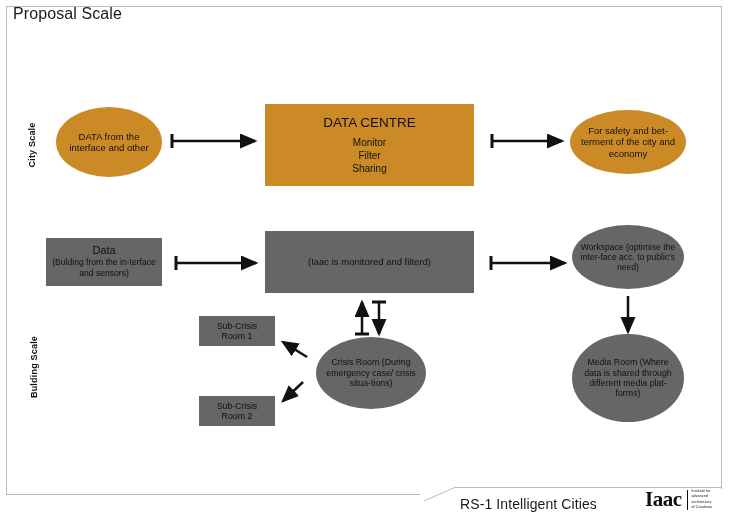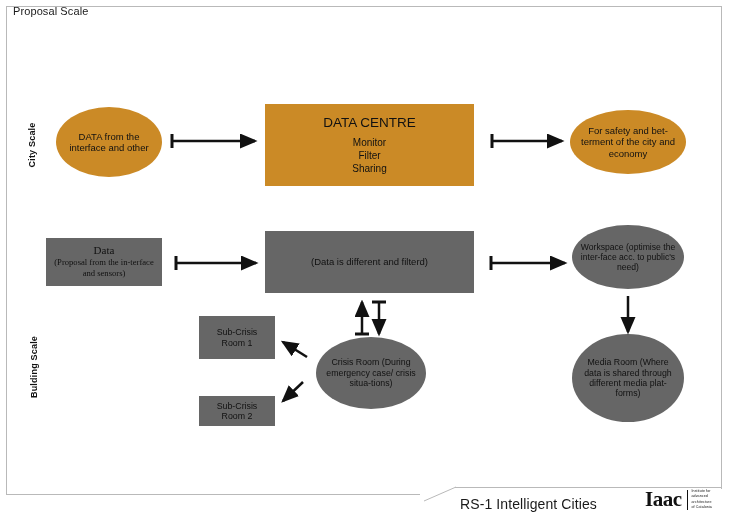--- a/index.html
+++ b/index.html
@@ -52,21 +52,21 @@
     width: 267px;
     height: 1px;
     background: #b9b9b9;
   }
 
   
   .doc-title {
     position: absolute;
     left: 13px;
     top: 5px;
-    font-size: 11px;
+    font-size: 16px;
     color: #1a1a1a;
     letter-spacing: 0.1px;
   }
 
   
   .vlabel {
     position: absolute;
     font-size: 9px;
     font-weight: bold;
     color: #111111;
@@ -97,33 +97,33 @@
   .node .ttl { display: block; }
   .node .sub { display: block; }
 
   
   #node-data-src     { left: 56px;  top: 107px; width: 106px; height: 70px;  font-size: 9.5px; justify-content: center; }
   #node-data-centre  { left: 265px; top: 104px; width: 209px; height: 82px;  }
   #node-data-centre .ttl { font-size: 13.5px; margin-bottom: 5px; }
   #node-data-centre .sub { font-size: 10px; line-height: 1.32; }
   #node-safety       { left: 570px; top: 110px; width: 116px; height: 64px;  font-size: 9.5px; }
 
-  #node-data-recv    { left: 46px;  top: 238px; width: 116px; height: 48px; font-family: Liberation Serif, serif;  }
+  #node-data-recv    { left: 46px;  top: 238px; width: 116px; height: 48px;  }
   #node-data-recv .ttl { font-size: 11px; }
   #node-data-recv .sub { font-size: 8.6px; line-height: 1.3; }
 
   #node-video-wall   { left: 265px; top: 231px; width: 209px; height: 62px; }
   #node-video-wall .ttl { font-size: 12px; margin-bottom: 2px; }
   #node-video-wall .sub { font-size: 9.5px; }
 
   #node-workspace    { left: 572px; top: 225px; width: 112px; height: 64px; font-size: 8.6px; }
   #node-media-room   { left: 572px; top: 334px; width: 112px; height: 88px; font-size: 8.8px; }
   #node-crisis-room  { left: 316px; top: 337px; width: 110px; height: 72px; font-size: 8.8px; }
 
-  #node-sub1 { left: 199px; top: 316px; width: 76px; height: 43px; font-size: 8.8px; }
+  #node-sub1 { left: 199px; top: 316px; width: 76px; height: 30px; font-size: 8.8px; }
   #node-sub2 { left: 199px; top: 396px; width: 76px; height: 30px; font-size: 8.8px; }
 
   
   #arrow-layer {
     position: absolute;
     left: 0; top: 0;
     width: 730px; height: 516px;
     pointer-events: none;
   }
 
@@ -193,27 +193,27 @@
     </div>
   </div>
 
   <div class="node ellipse orange" id="node-safety">
     <span class="inner">For safety and bet-terment of the city and economy</span>
   </div>
 
   <div class="node rect gray" id="node-data-recv">
     <div class="inner">
       <span class="ttl">Data</span>
-      <span class="sub">(Proposal from the in-terface and sensors)</span>
+      <span class="sub">(Bulding from the in-terface and sensors)</span>
     </div>
   </div>
 
   <div class="node rect gray" id="node-video-wall">
     <div class="inner">
-      <span class="sub">(Data is different and filterd)</span>
+      <span class="sub">(Iaac is monitored and filterd)</span>
     </div>
   </div>
 
   <div class="node ellipse gray" id="node-workspace">
     <span class="inner">Workspace (optimise the inter-face acc. to public's need)</span>
   </div>
 
   <div class="node ellipse gray" id="node-media-room">
     <span class="inner">Media Room (Where data is shared through different media plat-forms)</span>
   </div>

